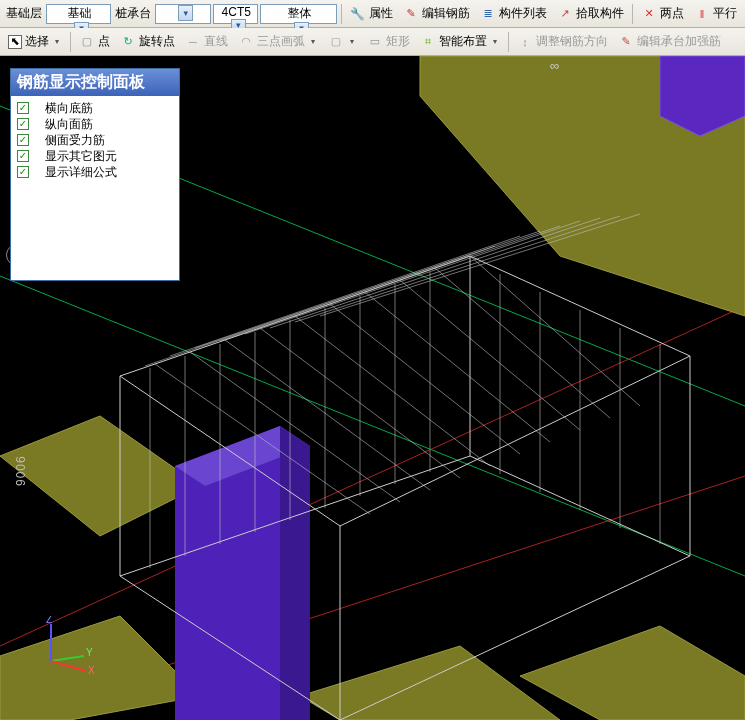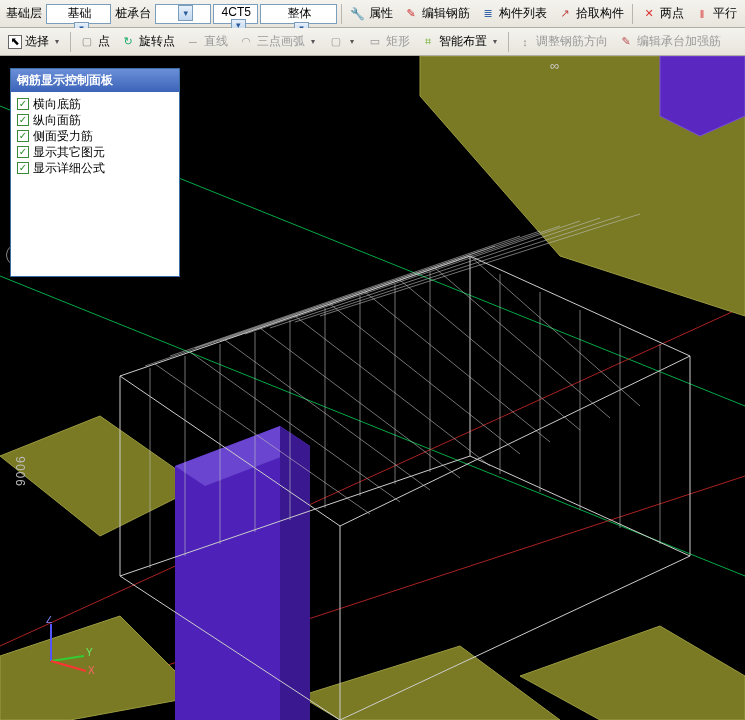--- a/index.html
+++ b/index.html
@@ -108,29 +108,29 @@
     width: 170px;
     background: #fff;
     border: 1px solid #3a6ea5;
     z-index: 5;
   }
   .panel-title {
     background: linear-gradient(#6b8fd8, #3b63b8);
     color: #fff;
     font-weight: bold;
     padding: 3px 6px;
-    font-size: 12px;
+    font-size: 16px;
   }
   .panel-body {
     padding: 4px 6px 100px 6px;
   }
   .chk-row {
     display: flex;
     align-items: center;
-    gap: 4px;
+    gap: 16px;
     line-height: 16px;
   }
   .chk {
     width: 12px; height: 12px;
     border: 1px solid #3a8a3a;
     display:inline-flex; align-items:center; justify-content:center;
     color:#2a8a2a; font-size:10px;
     background:#fff;
   }
   .chk::before { content:"✓"; }

